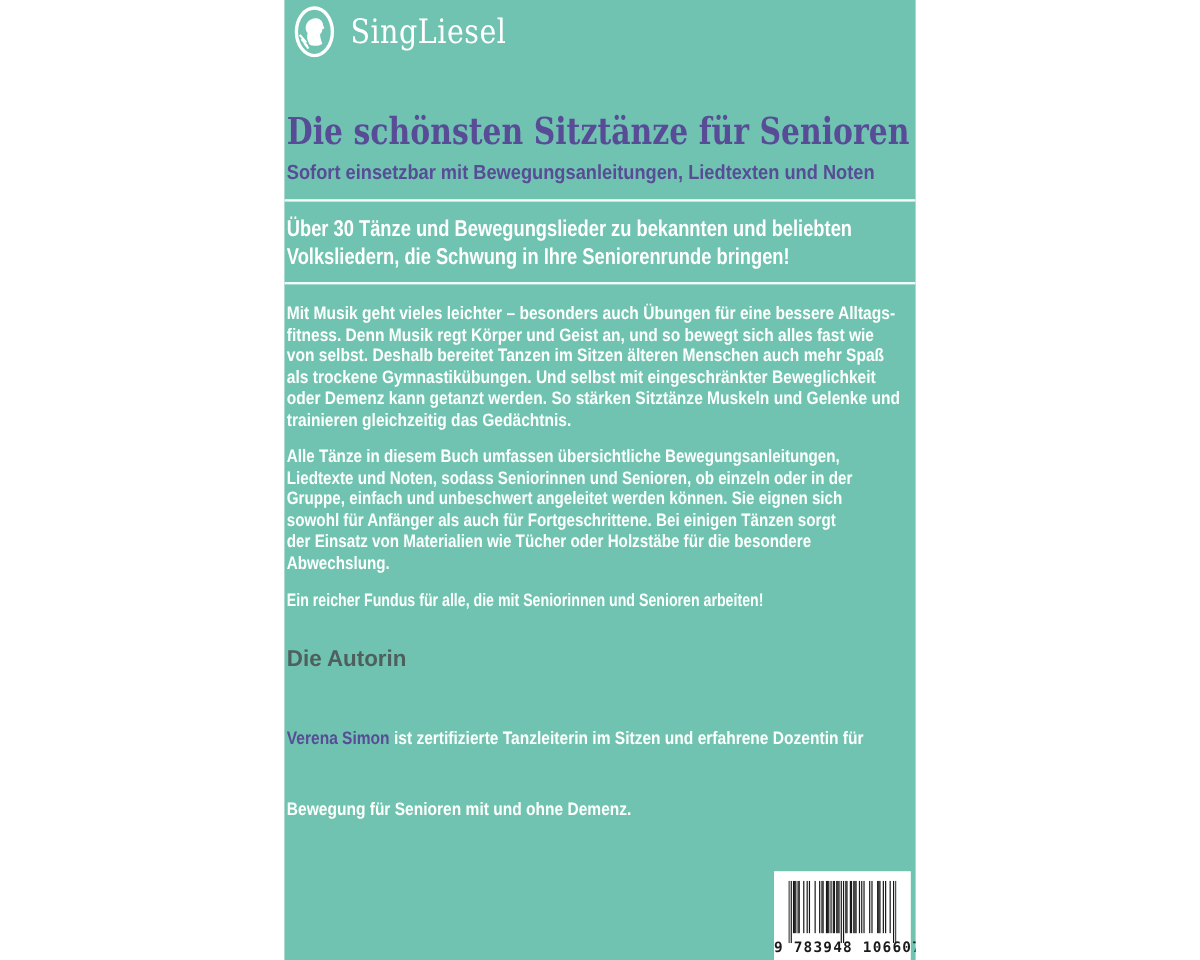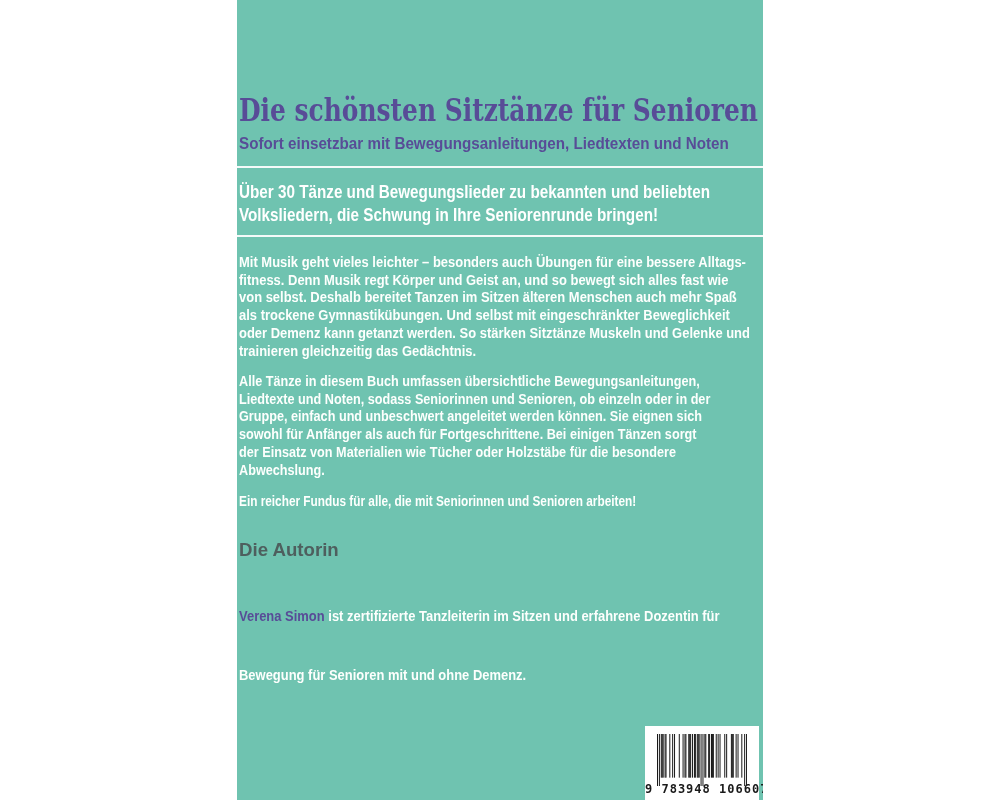--- a/index.html
+++ b/index.html
@@ -60,20 +60,31 @@
     position:absolute;left:0;top:56px;width:114px;text-align:center;
     font-family:"DejaVu Sans Mono",monospace;font-size:12px;font-weight:700;
     color:#1a1a1a;letter-spacing:1px;white-space:pre;
   }
 </style>
 </head>
 <body>
 
 <div class="cover">
 
+  <div class="logo-row">
+    <svg class="logo-oval" viewBox="0 0 34 43">
+      <ellipse cx="17" cy="21.5" rx="15" ry="19.8" fill="none" stroke="#ffffff" stroke-width="2.8"></ellipse>
+      <path fill="#ffffff" d="M13,32 C11,29 10.5,25.5 11.3,22.5 C9.4,20.6 9.2,16.5 11,14
+        C13,10.8 17.3,9.6 20.3,10.7 C23.2,11.8 24.3,14.4 24.3,16.4
+        C24.9,17.3 25.5,18.2 25.1,18.8 L23.6,19.4 C23.7,21.3 22.8,22.6 21.7,23.6
+        C21.8,26.4 22.6,28.8 23.6,31.4 C20.6,33.6 15.9,33.8 13,32 Z"></path>
+      <path stroke="#ffffff" stroke-width="1.7" fill="none" d="M6.2,27.5 l5,6 M4.8,24 l5.4,6.4 M8.5,31 l3.6,4.4"></path>
+    </svg>
+    <span class="logo-text fitw" style="transform: scaleX(0.849673);">SingLiesel</span>
+  </div>
 
   <div class="title fitw" style="transform: scaleX(0.803406);">Die schönsten Sitztänze für Senioren</div>
 
   <div class="subtitle fitw" style="transform: scaleX(0.894161);">Sofort einsetzbar mit Bewegungsanleitungen, Liedtexten und Noten</div>
 
   <div class="rule rule-1"></div>
 
   <div class="banner fitw" style="transform: scaleX(0.802385);">Über 30 Tänze und Bewegungslieder zu bekannten und beliebten
 Volksliedern, die Schwung in Ihre Seniorenrunde bringen!</div>
 

